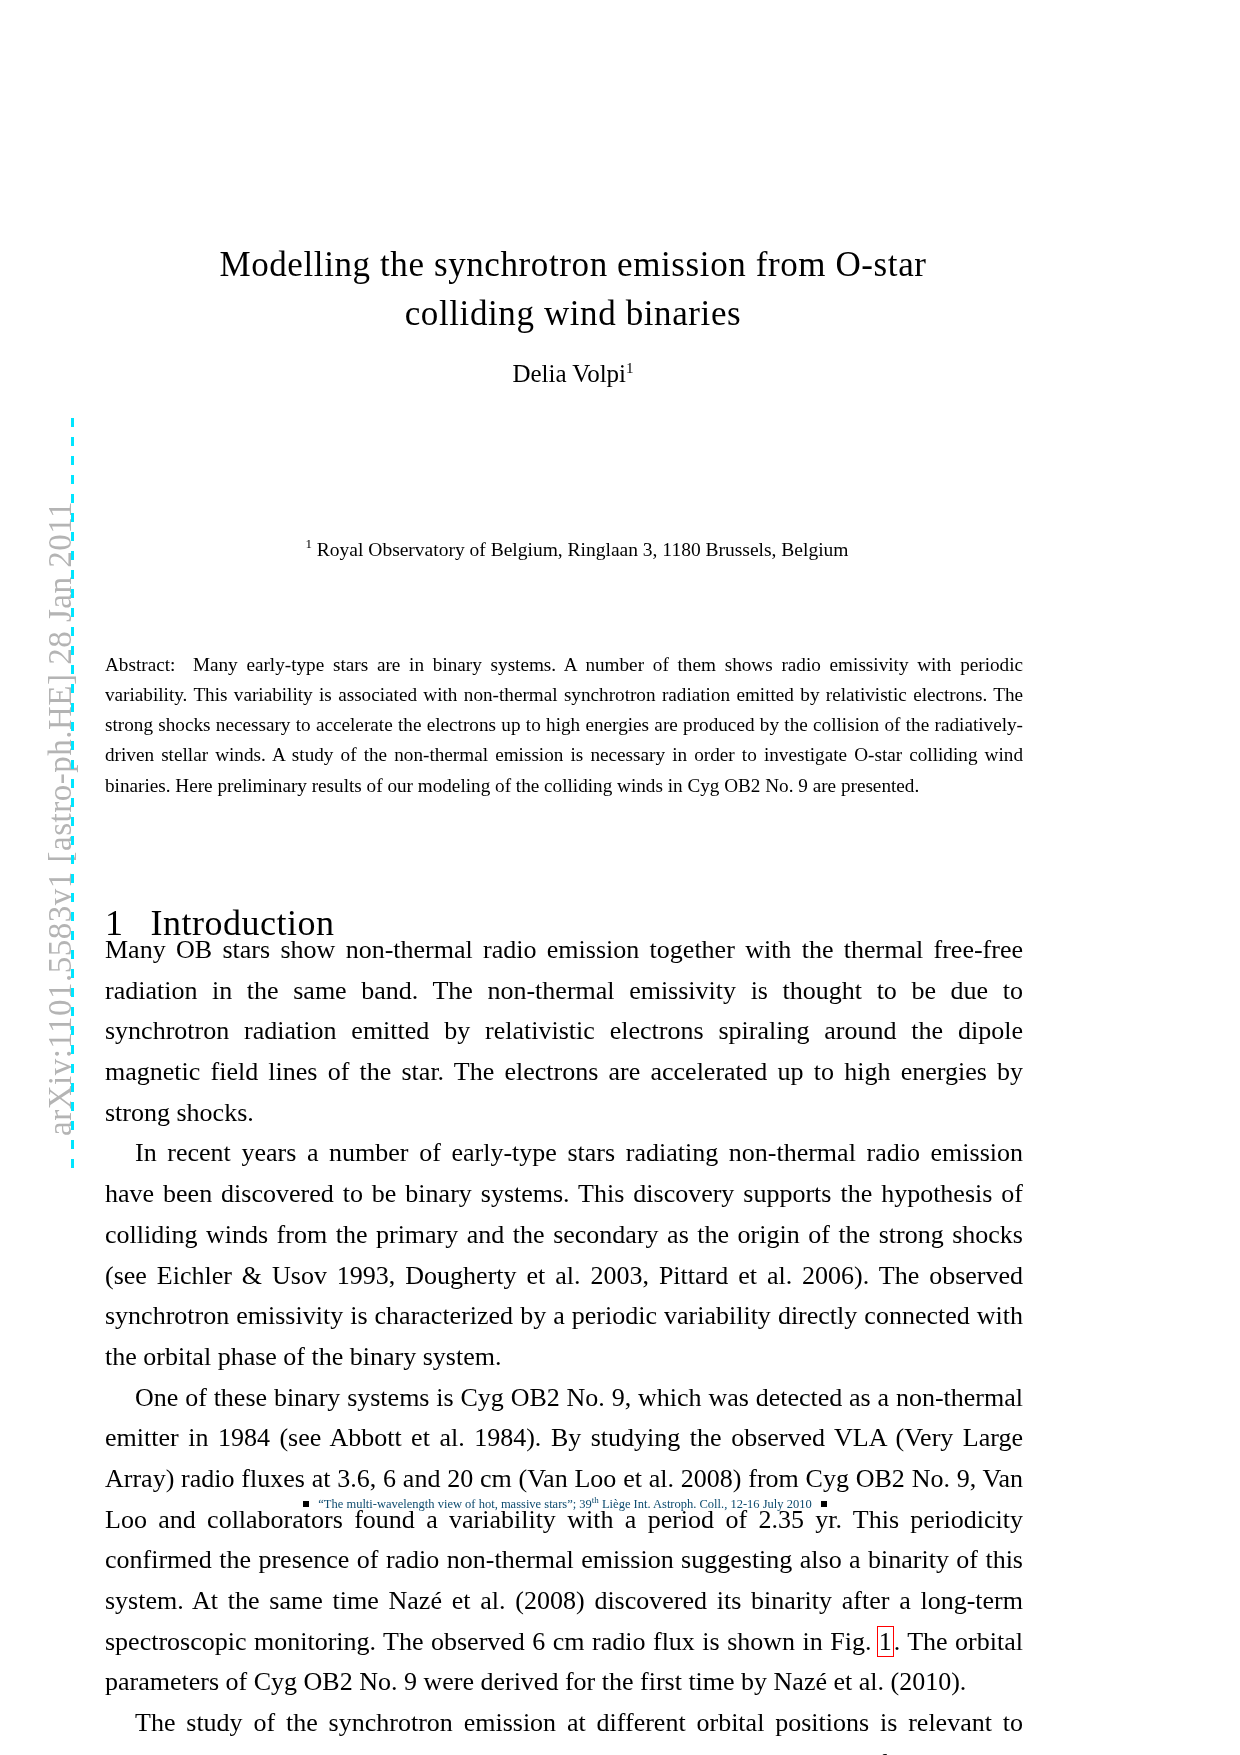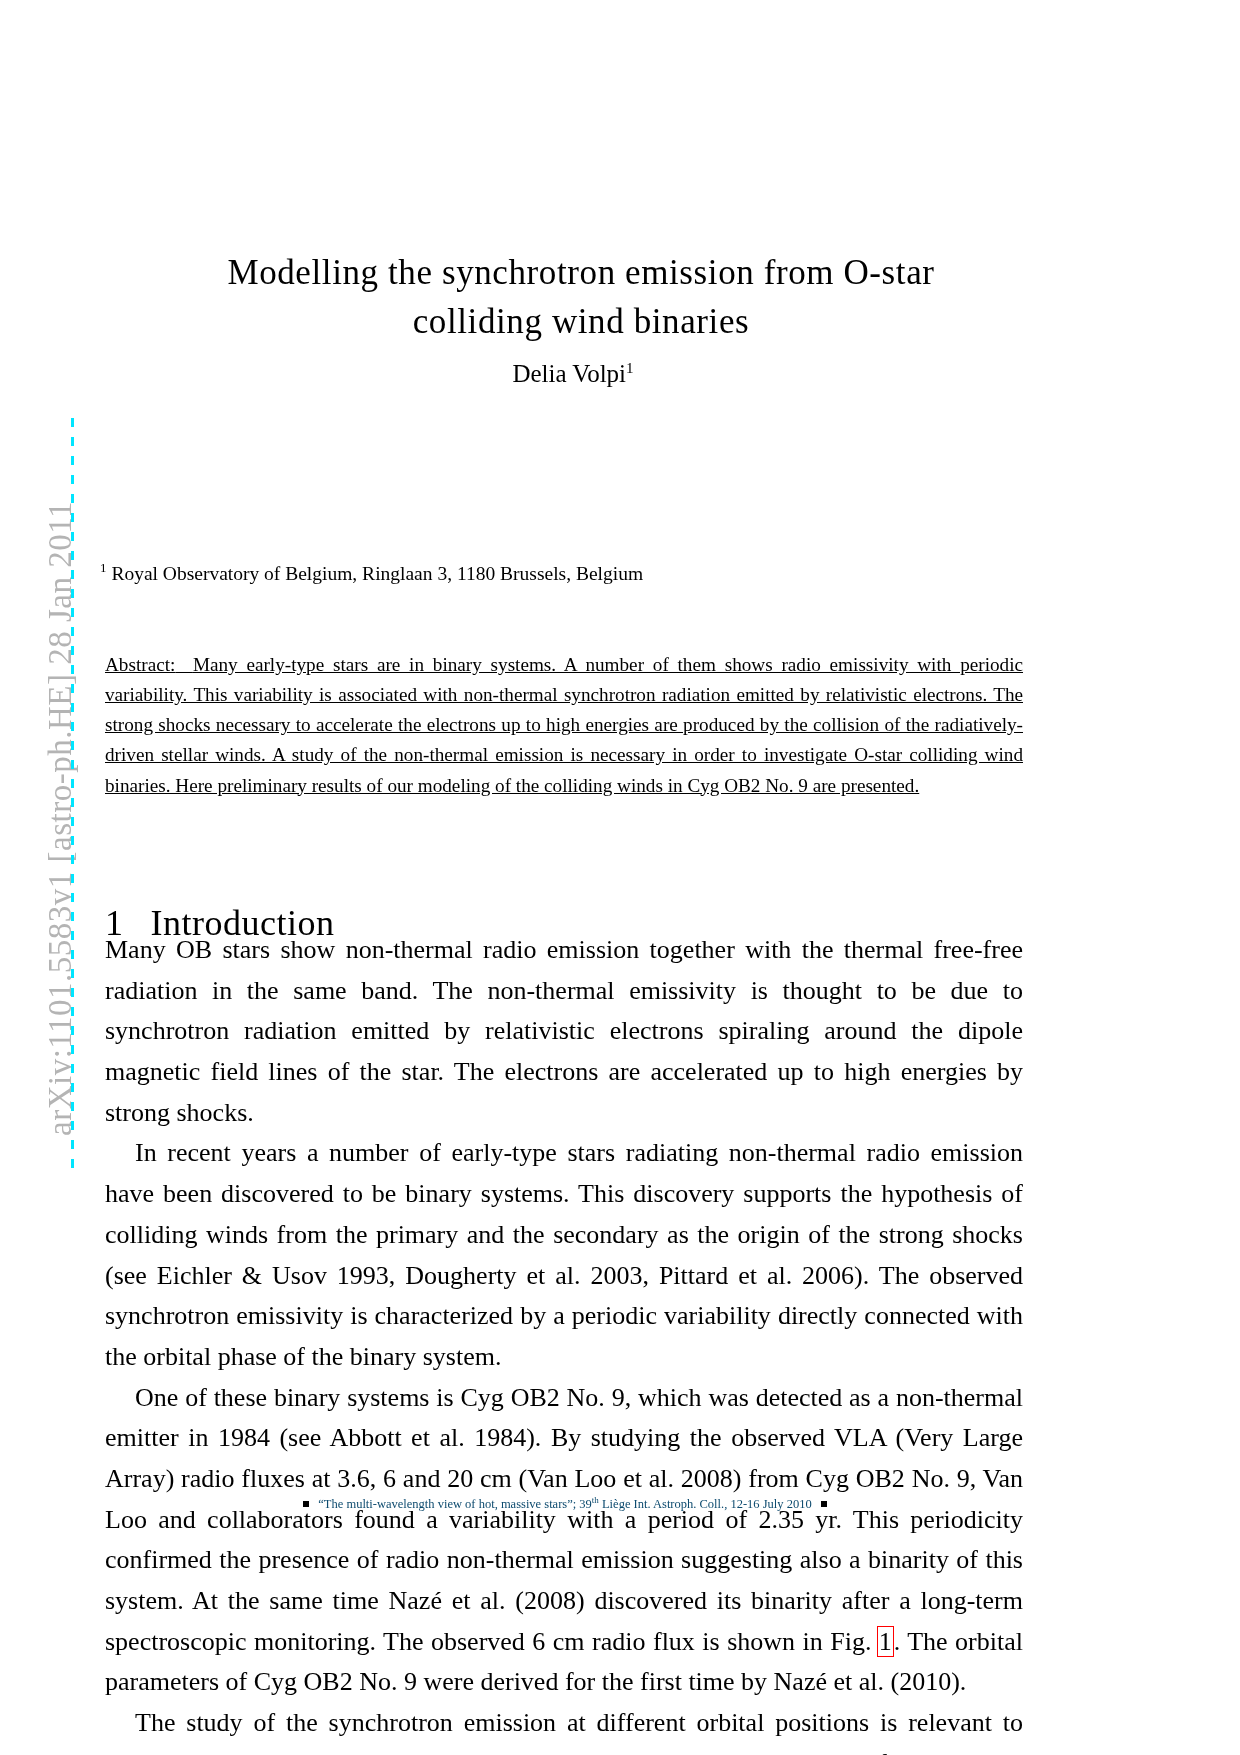--- a/index.html
+++ b/index.html
@@ -54,21 +54,21 @@
   
   #page {
     position: absolute;
     left: 100px;
     top: 0px;
     width: 930px;
     height: 1755px;
   }
 
   #doc-title {
-    margin: 16px;
+    margin: 8px;
     padding: 0;
     position: absolute;
     top: 232px;
     left: 45px;
     width: 840px;
     text-align: center;
     font-size: 35px;
     font-weight: normal;
     line-height: 1.40;
     letter-spacing: 0.6px;
@@ -80,38 +80,36 @@
     left: 8px;
     width: 930px;
     text-align: center;
     font-size: 25px;
   }
   #author-line sup { font-size: 15px; vertical-align: super; }
 
   #affiliation-line {
     position: absolute;
     top: 536px;
-    left: 0px;
-    width: 930px;
-    text-align: left;
+    left: 12px;
+    width: 930px;
+    text-align: center;
     font-size: 19.5px;
-    margin-top: 24px;
   }
   #affiliation-line sup { font-size: 13px; vertical-align: super; }
 
   #abstract-block {
     position: absolute;
     top: 650px;
     left: 5px;
     width: 918px;
     text-align: justify;
     text-justify: inter-word;
     font-size: 19.2px;
     line-height: 1.57;
-    text-decoration: underline;
   }
 
   #section-heading {
     position: absolute;
     top: 872px;
     left: 5px;
     font-size: 36px;
     font-weight: normal;
     letter-spacing: 0.5px;
     text-align: right;

